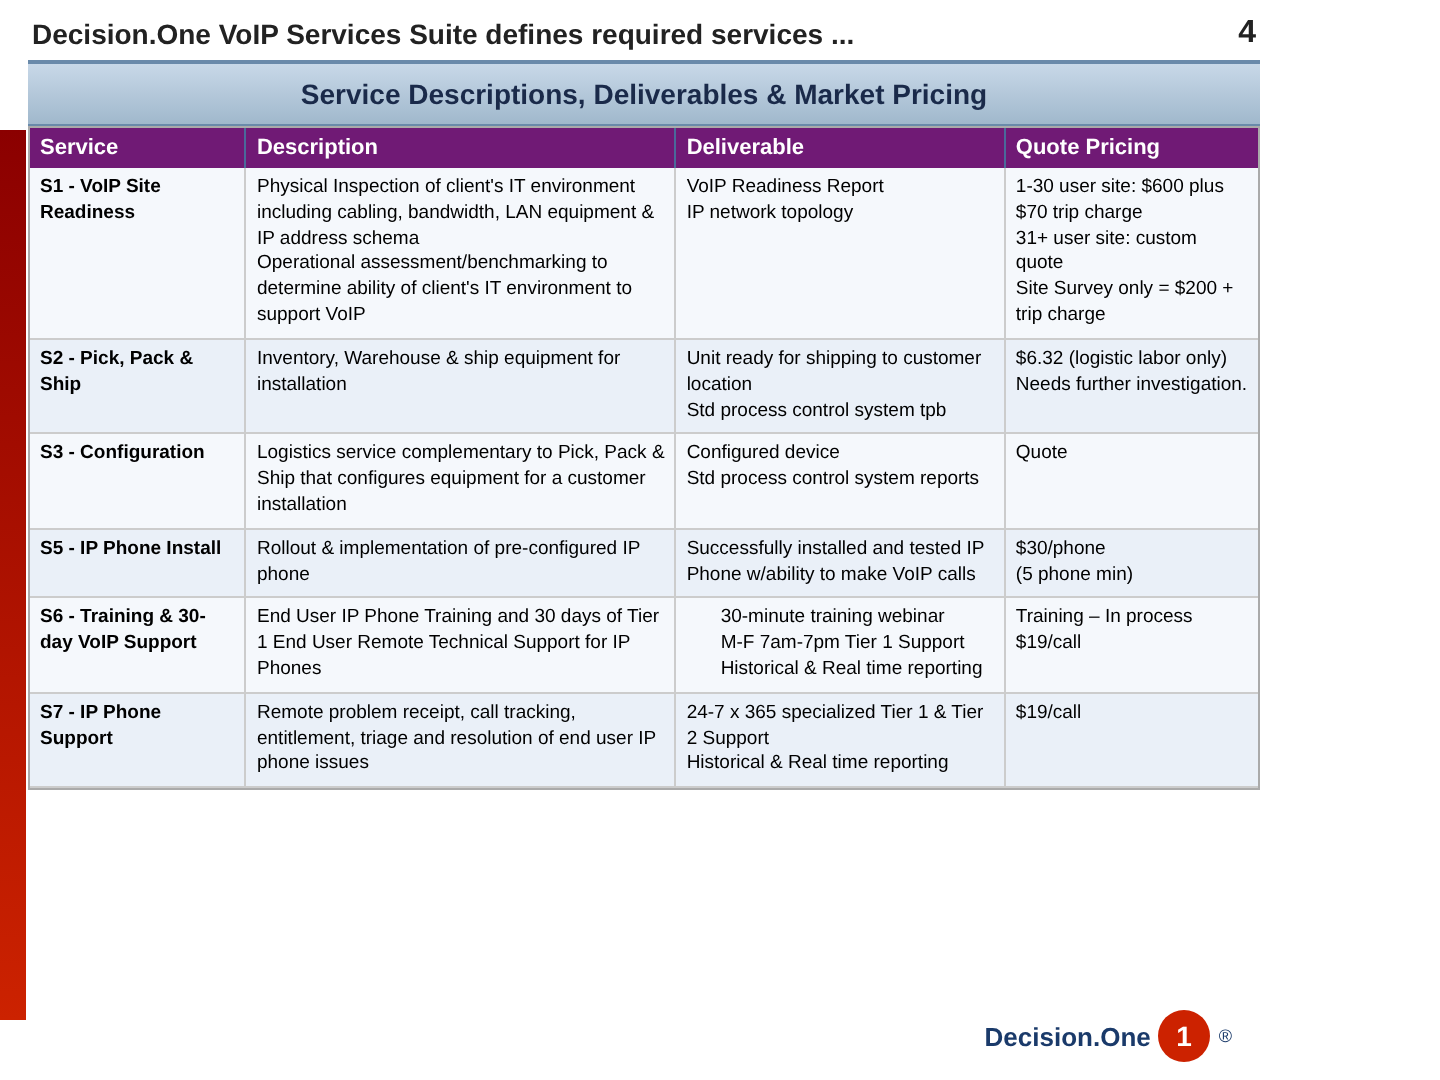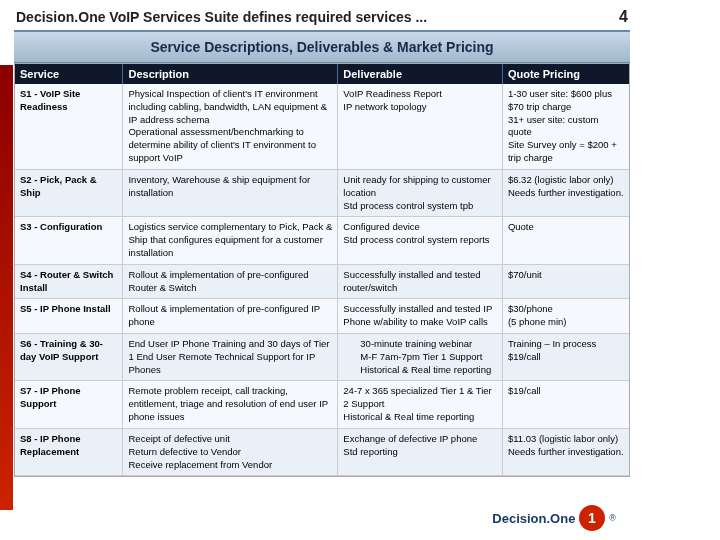--- a/index.html
+++ b/index.html
@@ -46,21 +46,21 @@
     }
     .table-container {
       margin: 0 14px;
       border: 1px solid #aaa;
     }
     table {
       width: 100%;
       border-collapse: collapse;
     }
     thead tr {
-      background: #0f172a;
+      background: #701a75;
       color: #fff;
       margin-top: 31px;
     }
     thead th {
       padding: 4px 5px;
       text-align: left;
       font-size: 11px;
       font-weight: bold;
       border-right: 1px solid #4a6a9a;
     }
@@ -151,26 +151,20 @@
 Needs further investigation.</td>
           </tr>
           <tr>
             <td class="service-col">S3 - Configuration</td>
             <td class="desc-col" style="white-space: pre-line;">Logistics service complementary to Pick, Pack &amp; Ship that configures equipment for a customer installation</td>
             <td class="deliv-col" style="white-space: pre-line;">Configured device
 Std process control system reports</td>
             <td class="price-col" style="white-space: pre-line;">Quote</td>
           </tr>
           <tr>
-            <td class="service-col">S4 - Router &amp; Switch Install</td>
-            <td class="desc-col" style="white-space: pre-line;">Rollout &amp; implementation of pre-configured Router &amp; Switch</td>
-            <td class="deliv-col" style="white-space: pre-line;">Successfully installed and tested router/switch</td>
-            <td class="price-col" style="white-space: pre-line;">$70/unit</td>
-          </tr>
-          <tr>
             <td class="service-col">S5 - IP Phone Install</td>
             <td class="desc-col" style="white-space: pre-line;">Rollout &amp; implementation of pre-configured IP phone</td>
             <td class="deliv-col" style="white-space: pre-line;">Successfully installed and tested IP Phone w/ability to make VoIP calls</td>
             <td class="price-col" style="white-space: pre-line;">$30/phone
 (5 phone min)</td>
           </tr>
           <tr>
             <td class="service-col">S6 - Training &amp; 30-day VoIP Support</td>
             <td class="desc-col" style="white-space: pre-line;">End User IP Phone Training and 30 days of Tier 1 End User Remote Technical Support for IP Phones</td>
             <td class="deliv-col" style="white-space: pre-line; padding-left: 22px;">30-minute training webinar
@@ -179,30 +173,20 @@
             <td class="price-col" style="white-space: pre-line;">Training – In process
 $19/call</td>
           </tr>
           <tr>
             <td class="service-col">S7 - IP Phone Support</td>
             <td class="desc-col" style="white-space: pre-line;">Remote problem receipt, call tracking, entitlement, triage and resolution of end user IP phone issues</td>
             <td class="deliv-col" style="white-space: pre-line;">24-7 x 365 specialized Tier 1 &amp; Tier 2 Support
 Historical &amp; Real time reporting</td>
             <td class="price-col" style="white-space: pre-line;">$19/call</td>
           </tr>
-          <tr>
-            <td class="service-col">S8 - IP Phone Replacement</td>
-            <td class="desc-col" style="white-space: pre-line;">Receipt of defective unit
-Return defective to Vendor
-Receive replacement from Vendor</td>
-            <td class="deliv-col" style="white-space: pre-line;">Exchange of defective IP phone
-Std reporting</td>
-            <td class="price-col" style="white-space: pre-line;">$11.03 (logistic labor only)
-Needs further investigation.</td>
-          </tr>
         </tbody>
     </table>
   </div>
 
   <div class="footer">
     <div class="decision-one-logo">
       <span style="font-size:13px;font-weight:bold;color:#1a3a6a;">Decision.One</span>
       <svg class="logo-icon" viewBox="0 0 28 28" xmlns="http://www.w3.org/2000/svg">
         <circle cx="14" cy="14" r="13" fill="#cc2200"></circle>
         <text x="14" y="19" text-anchor="middle" font-size="14" font-weight="bold" fill="white" font-family="Arial">1</text>

